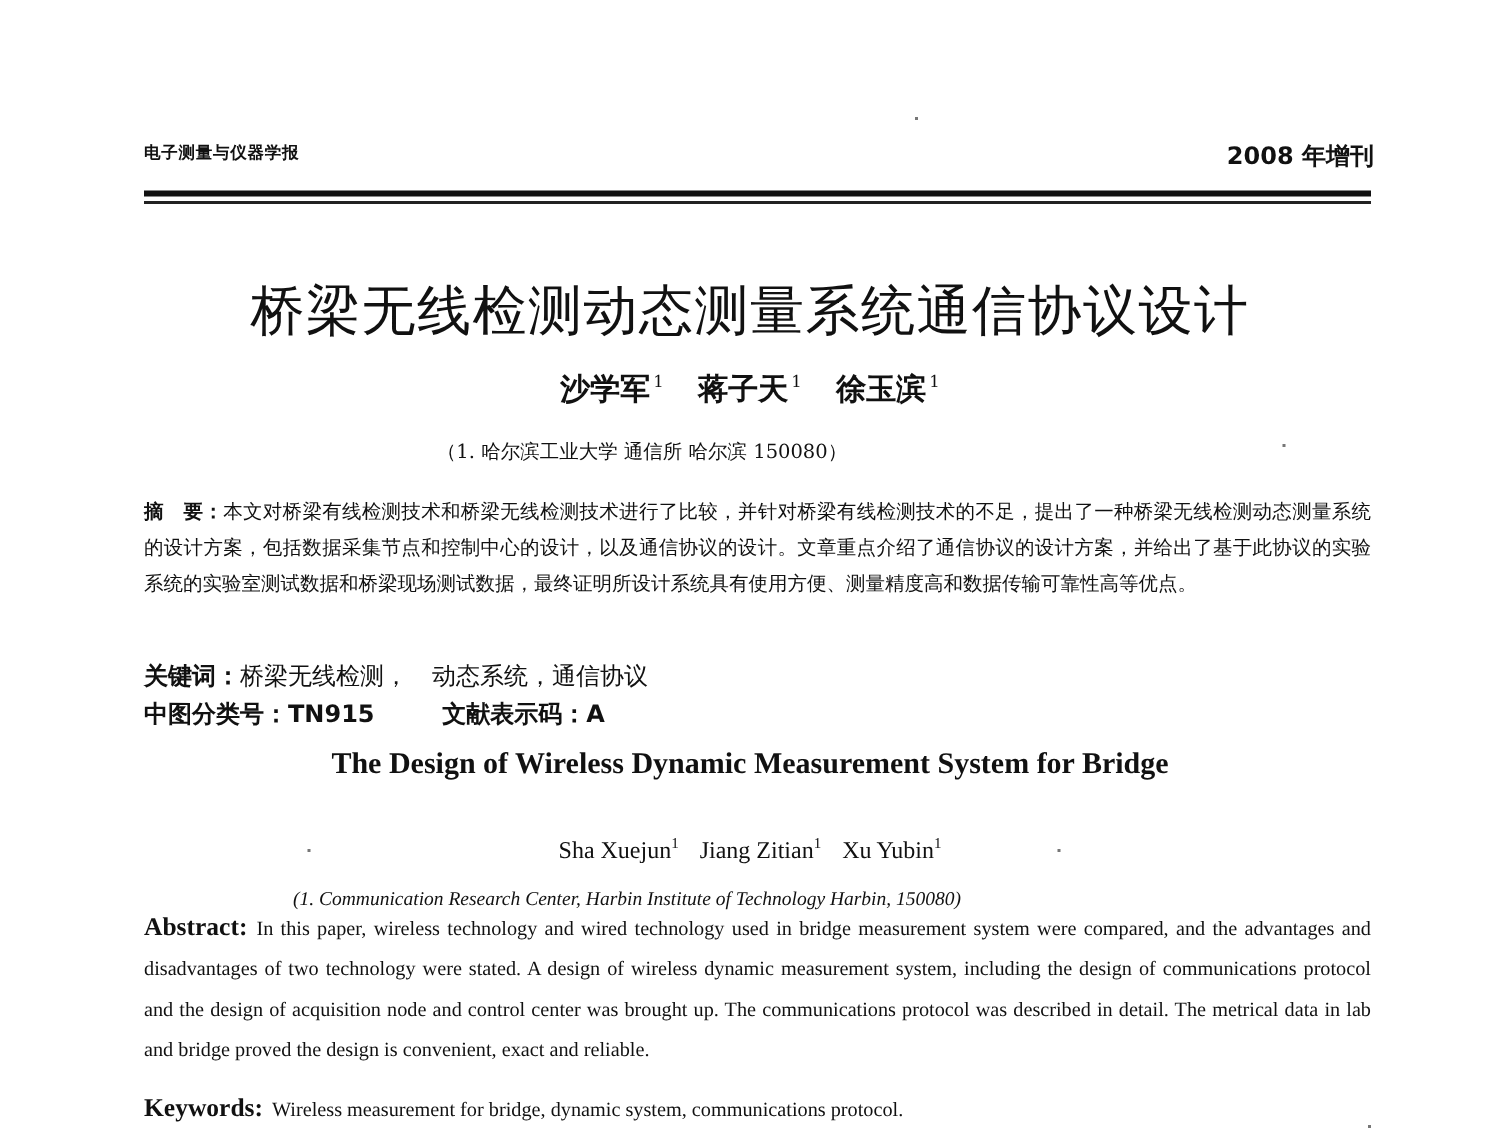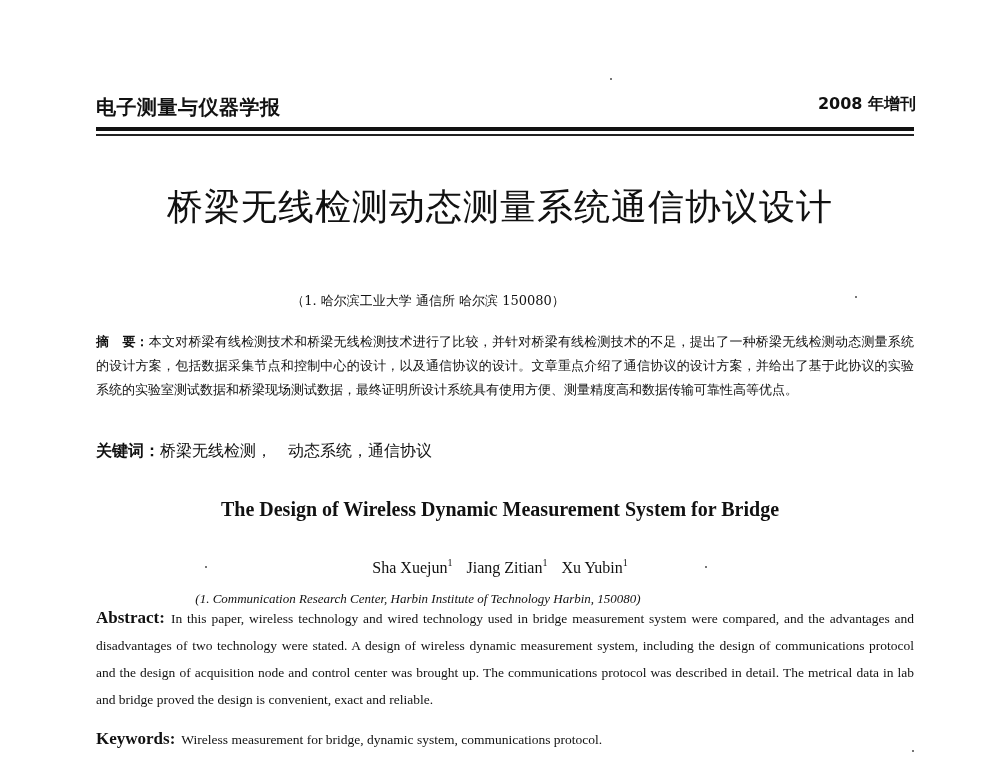--- a/index.html
+++ b/index.html
@@ -17,21 +17,21 @@
     }
     .page {
       position: absolute;
       left: 0; top: 0;
       width: 1000px; height: 760px;
     }
     
     .journal-name {
       position: absolute;
       left: 96px; top: 94px;
-      font-size: 20px;
+      font-size: 11px;
       font-weight: bold;
       letter-spacing: 0.5px;
     }
     .journal-issue {
       position: absolute;
       right: 84px; top: 94px;
       font-size: 16px;
       font-weight: bold;
     }
     .rule-thick {
@@ -165,31 +165,40 @@
 
 <div class="page">
 
   <div class="journal-name">电子测量与仪器学报</div>
   <div class="journal-issue">2008 年增刊</div>
   <div class="rule-thick"></div>
   <div class="rule-thin"></div>
 
   <div class="cn-title">桥梁无线检测动态测量系统通信协议设计</div>
 
+  <div class="cn-authors">
+    <span class="author"><span>沙学军</span><sup>1</sup></span>
+    <span class="author"><span>蒋子天</span><sup>1</sup></span>
+    <span class="author"><span>徐玉滨</span><sup>1</sup></span>
+  </div>
 
   <div class="cn-affil">（1. 哈尔滨工业大学 通信所 哈尔滨 150080）</div>
 
   <div class="cn-abstract">
     <span class="label">摘　要：</span><span>本文对桥梁有线检测技术和桥梁无线检测技术进行了比较，并针对桥梁有线检测技术的不足，提出了一种桥梁无线检测动态测量系统的设计方案，包括数据采集节点和控制中心的设计，以及通信协议的设计。文章重点介绍了通信协议的设计方案，并给出了基于此协议的实验系统的实验室测试数据和桥梁现场测试数据，最终证明所设计系统具有使用方便、测量精度高和数据传输可靠性高等优点。</span>
   </div>
 
   <div class="cn-meta cn-keywords">
     <span class="label">关键词：</span><span>桥梁无线检测，　动态系统，通信协议</span>
   </div>
 
+  <div class="cn-meta cn-class">
+    <span class="label">中图分类号：</span><span class="val">TN915</span>
+    <span class="doc-code"><span class="label">文献表示码：</span><span class="val">A</span></span>
+  </div>
 
   <div class="en-title">The Design of Wireless Dynamic Measurement System for Bridge</div>
 
   <div class="en-authors">
     <span class="author"><span>Sha Xuejun</span><sup>1</sup></span>
     <span class="author"><span>Jiang Zitian</span><sup>1</sup></span>
     <span class="author"><span>Xu Yubin</span><sup>1</sup></span>
   </div>
 
   <div class="en-affil">(1. Communication Research Center, Harbin Institute of Technology Harbin, 150080)</div>

